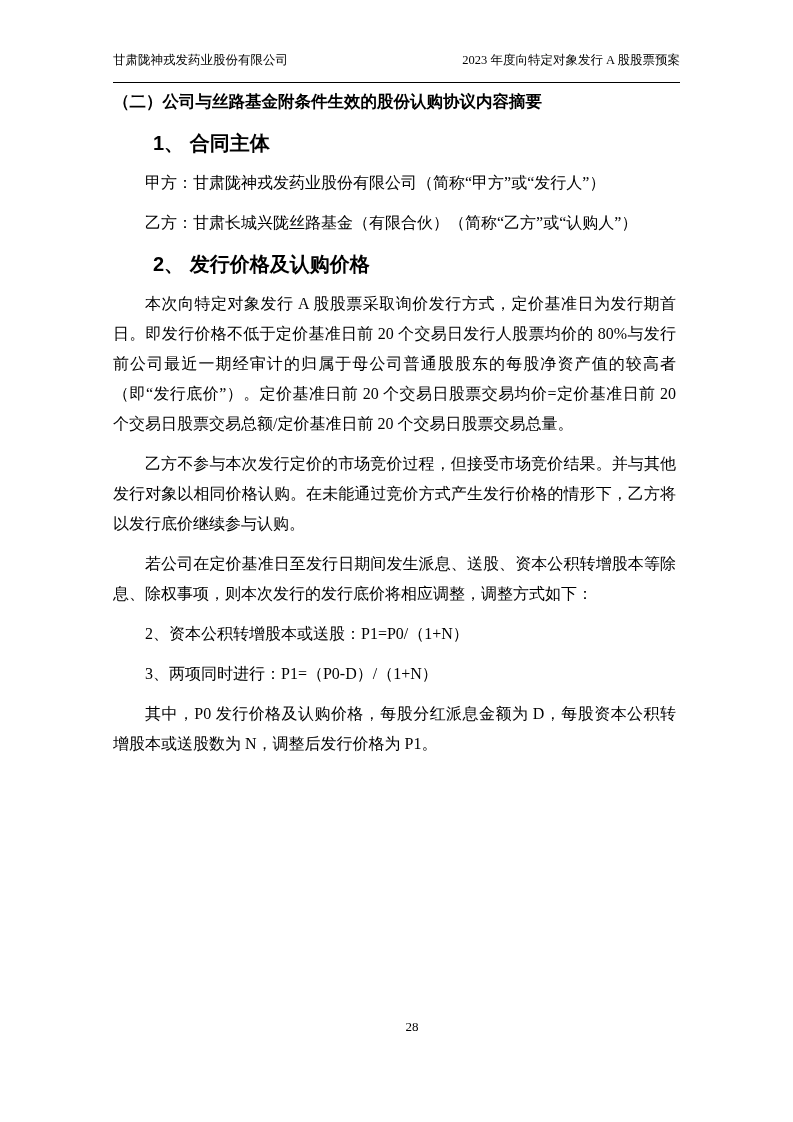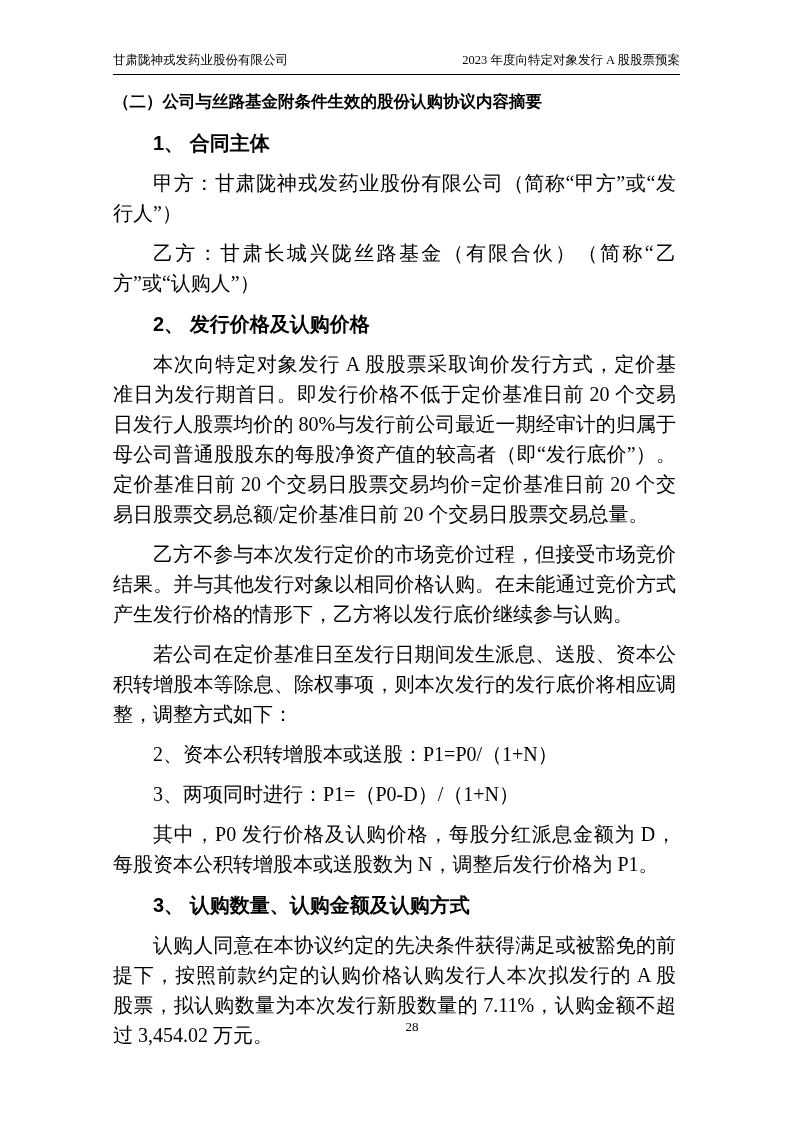--- a/index.html
+++ b/index.html
@@ -19,21 +19,21 @@
   .header {
     position: absolute;
     top: 52px;
     left: 113px;
     right: 113px;
     display: flex;
     justify-content: space-between;
     align-items: flex-end;
     font-size: 12.5px;
     line-height: 16px;
-    padding-bottom: 6px;
+    padding-bottom: 14px;
     border-bottom: 1px solid #000000;
   }
   .content {
     position: absolute;
     top: 74px;
     left: 113px;
     right: 113px;
   }
   .doc-heading {
     margin: 13px 0 0 0;
@@ -45,21 +45,21 @@
   .sec-title {
     margin: 11px 0 0 0;
     font-family: "Liberation Sans", "DejaVu Sans", sans-serif;
     font-weight: 700;
     font-size: 20px;
     line-height: 30px;
     text-indent: 2em;
   }
   .para {
     margin: 10px 4px 0 0;
-    font-size: 20px;
+    font-size: 16px;
     line-height: 30px;
     text-indent: 2em;
     text-align: justify;
     text-align-last: left;
   }
   .footer {
     position: absolute;
     top: 1018px;
     left: 0;
     right: 0;
@@ -92,24 +92,20 @@
     <div>
       <div class="sec-title">2、 发行价格及认购价格</div>
       <p class="para">本次向特定对象发行 A 股股票采取询价发行方式，定价基准日为发行期首日。即发行价格不低于定价基准日前 20 个交易日发行人股票均价的 80%与发行前公司最近一期经审计的归属于母公司普通股股东的每股净资产值的较高者（即“发行底价”）。定价基准日前 20 个交易日股票交易均价=定价基准日前 20 个交易日股票交易总额/定价基准日前 20 个交易日股票交易总量。</p>
       <p class="para">乙方不参与本次发行定价的市场竞价过程，但接受市场竞价结果。并与其他发行对象以相同价格认购。在未能通过竞价方式产生发行价格的情形下，乙方将以发行底价继续参与认购。</p>
       <p class="para">若公司在定价基准日至发行日期间发生派息、送股、资本公积转增股本等除息、除权事项，则本次发行的发行底价将相应调整，调整方式如下：</p>
       <p class="para">2、资本公积转增股本或送股：P1=P0/（1+N）</p>
       <p class="para">3、两项同时进行：P1=（P0-D）/（1+N）</p>
       <p class="para">其中，P0 发行价格及认购价格，每股分红派息金额为 D，每股资本公积转增股本或送股数为 N，调整后发行价格为 P1。</p>
     </div>
 
-    <div>
-      <div class="sec-title">3、 认购数量、认购金额及认购方式</div>
-      <p class="para">认购人同意在本协议约定的先决条件获得满足或被豁免的前提下，按照前款约定的认购价格认购发行人本次拟发行的 A 股股票，拟认购数量为本次发行新股数量的 7.11%，认购金额不超过 3,454.02 万元。</p>
-    </div>
 
   </div>
 
   <div class="footer">
     <span>28</span>
   </div>
 
 </div>
 
 </body></html>

